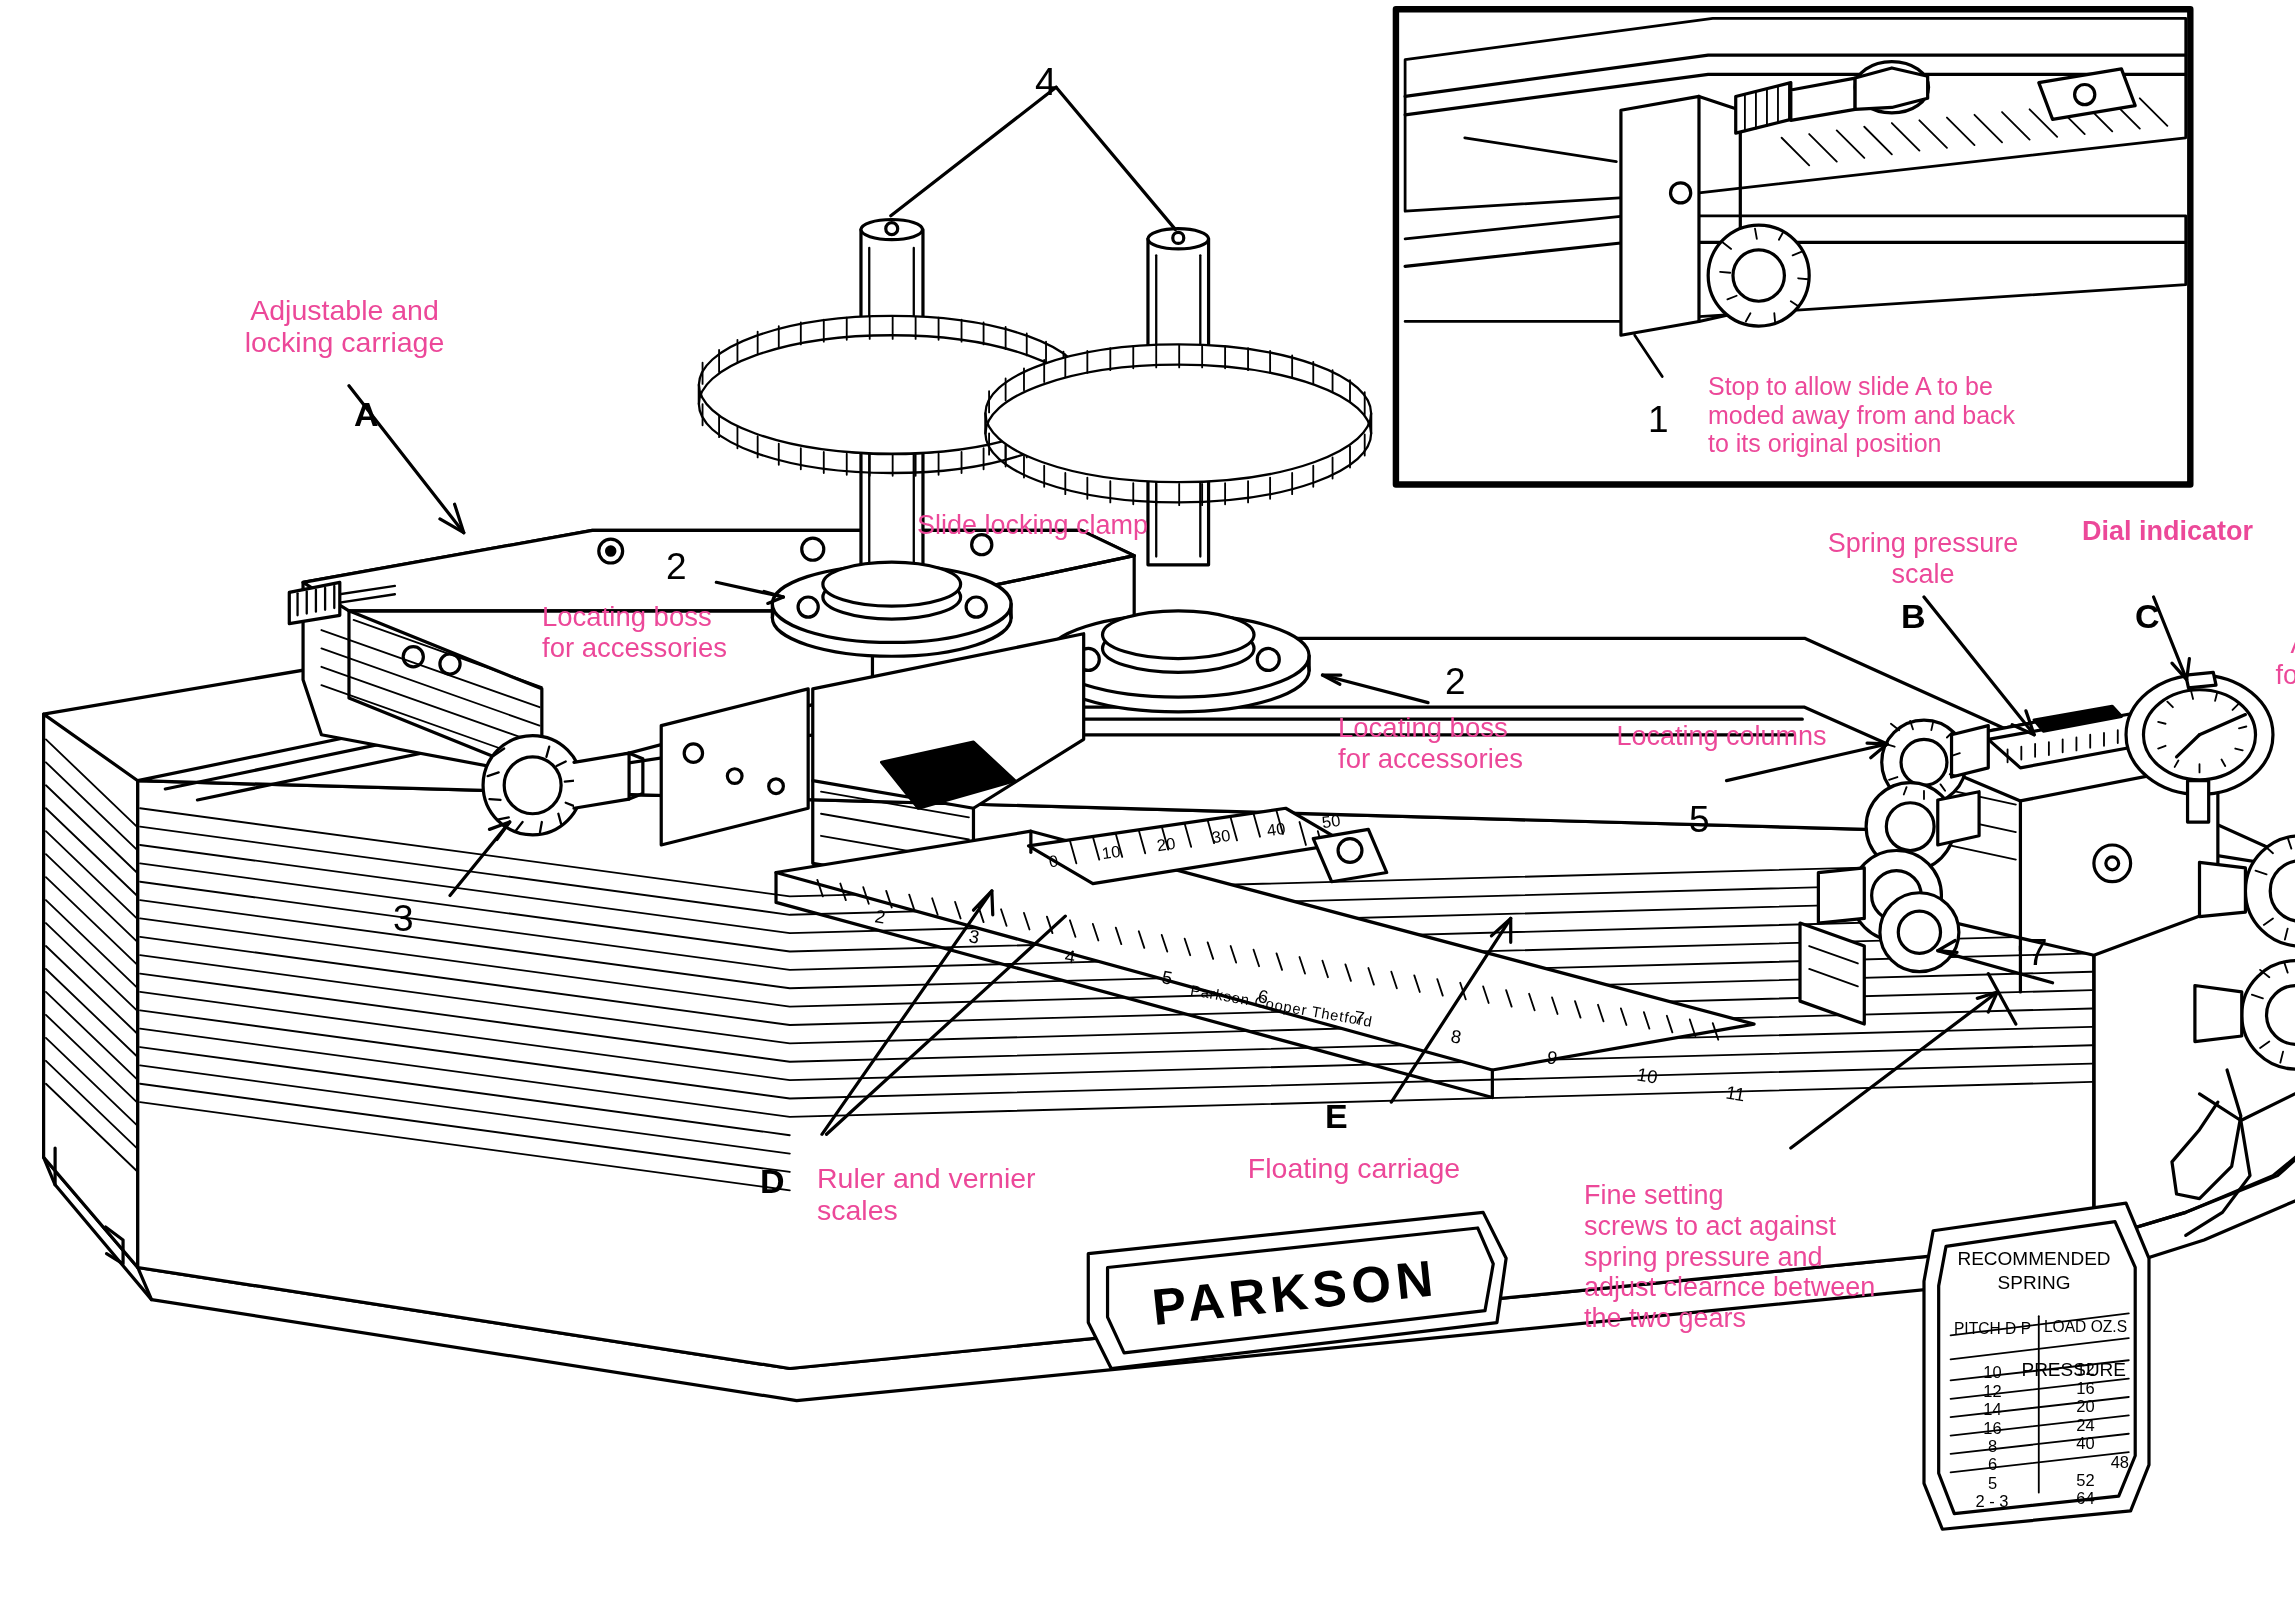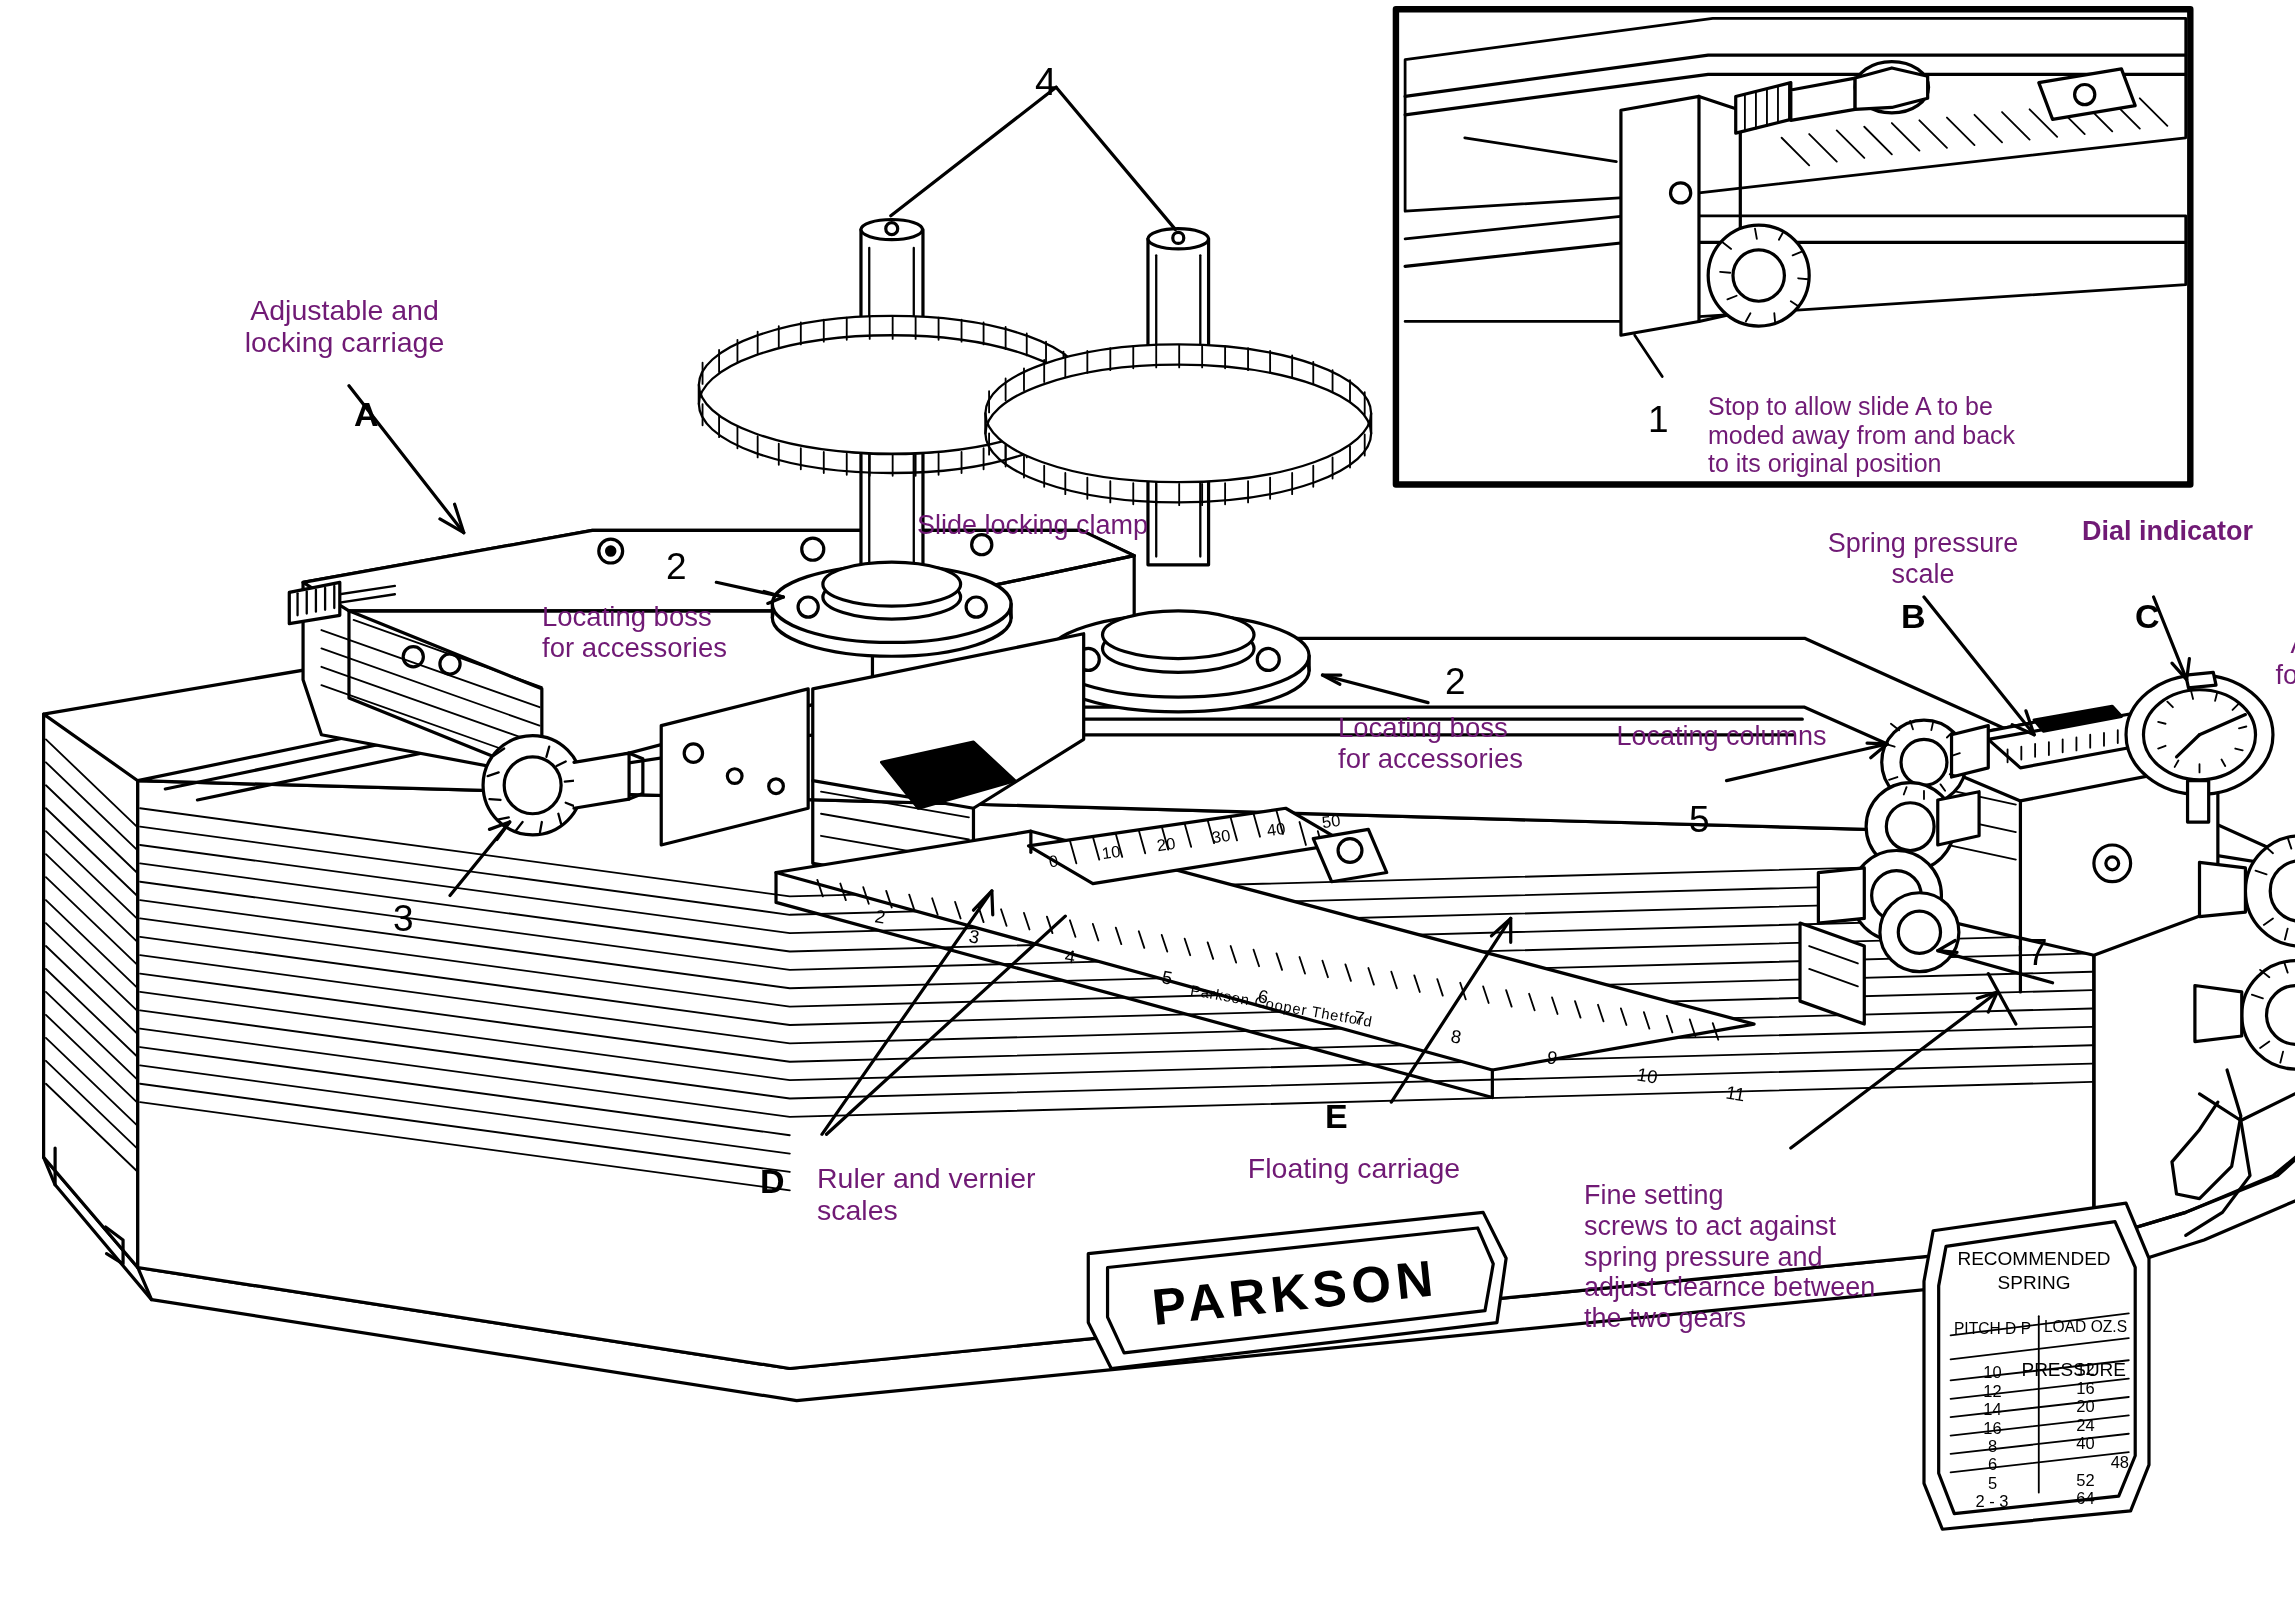--- a/index.html
+++ b/index.html
@@ -20,21 +20,21 @@
   }
   #artwork {
     position: absolute;
     inset: 0;
     width: 100%;
     height: 100%;
   }
   .lbl {
     position: absolute;
     font-family: "Liberation Sans", sans-serif;
-    color: #701a75;
+    color: #ec4899;
     line-height: 1.14;
     white-space: pre-line;
   }
   .lbl.c { text-align: center; }
   .lbl.l { text-align: left; }
   .callout-letter {
     position: absolute;
     font-weight: bold;
     font-family: "Liberation Sans", sans-serif;
     color: #000;
@@ -560,21 +560,21 @@
 for external gears</div>
 
   <div class="callout-num" style="left:2027px; top:932px; font-size:37px;">7</div>
   <div class="lbl l" style="left:1584px; top:1180px; width:349px; font-size:27px;">Fine setting
 screws to act against
 spring pressure and
 adjust clearnce between
 the  two gears</div>
 
   <div class="callout-num" style="left:1648px; top:399px; font-size:37px;">1</div>
-  <div class="lbl l" style="left:1708px; top:372px; width:386px; font-size:25px;margin-top:20px;">Stop to allow slide A to be
+  <div class="lbl l" style="left:1708px; top:372px; width:386px; font-size:25px;">Stop to allow slide A to be
 moded away from and back
 to its original position</div>
 
   <div class="brand" style="left:1102px; top:1263px; width:386px; text-align:center; font-size:51px; transform:rotate(-6deg);">PARKSON</div>
 
   <div class="tiny c" style="left:1942px; top:1249px; width:184px; text-align:center; font-size:19px;">RECOMMENDED</div>
   <div class="tiny c" style="left:1942px; top:1273px; width:184px; text-align:center; font-size:19px;">SPRING</div>
   <div class="tiny c" style="left:1942px; top:1360px; width:184px; text-align:right; font-size:19px;">PRESSURE</div>
   <div class="tiny c" style="left:1949px; top:1321px; width:87px; text-align:center; font-size:15.6px;">PITCH
 D P</div>

